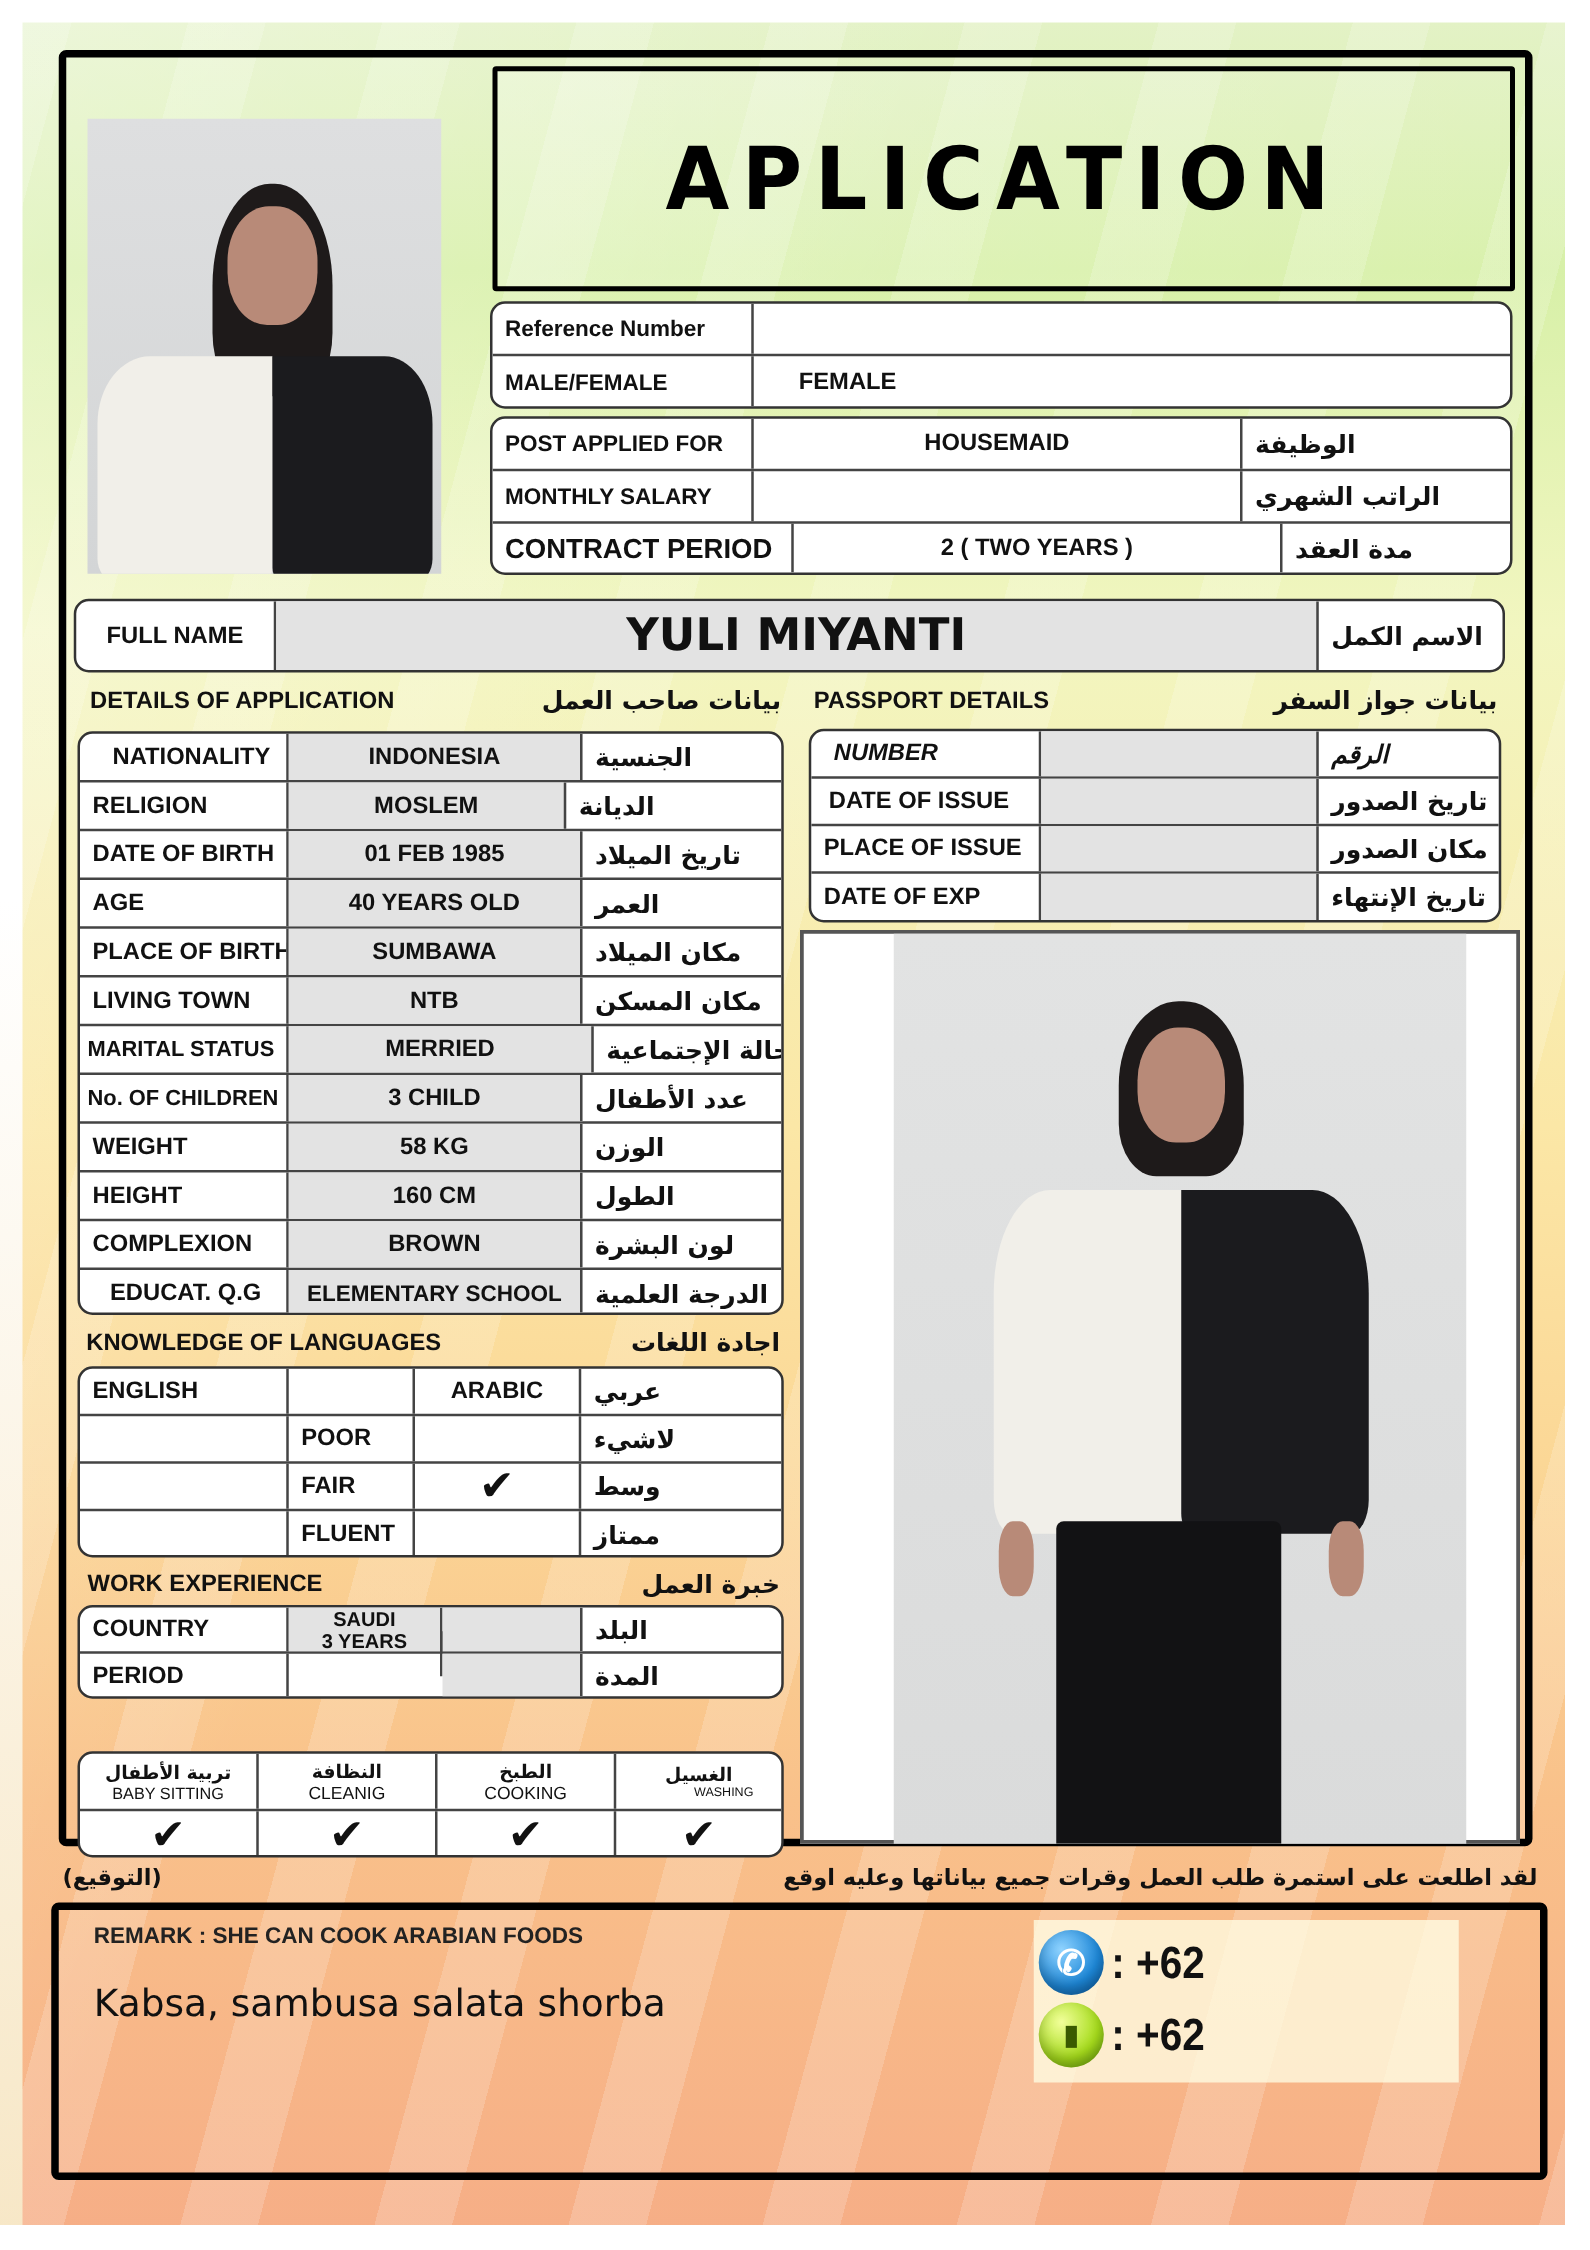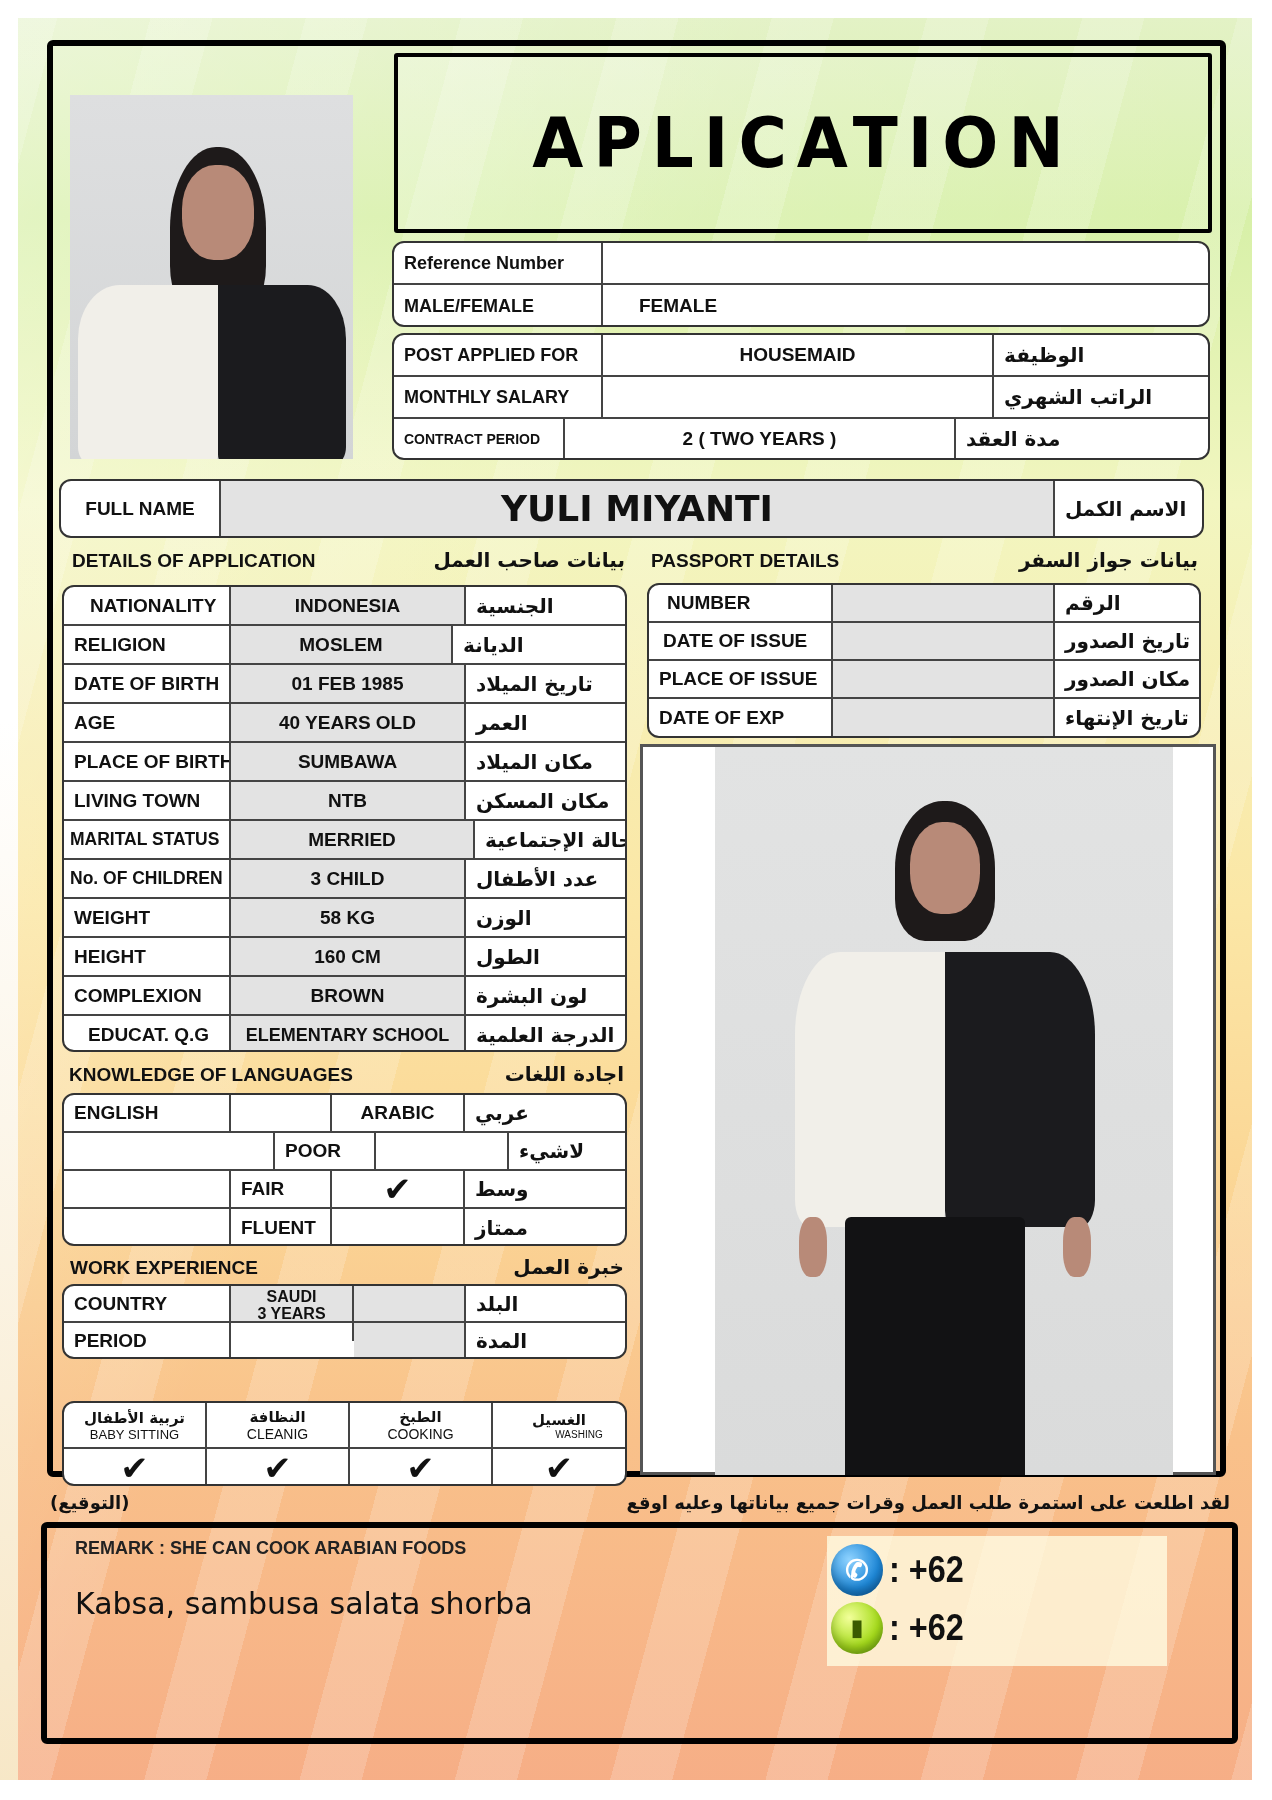--- a/index.html
+++ b/index.html
@@ -149,21 +149,21 @@
     <div class="cell" style="width:209px;font-size:18px;">POST APPLIED FOR</div>
     <div class="cell c-center" style="width:391px;">HOUSEMAID</div>
     <div class="cell c-right" style="flex:1;">الوظيفة</div>
   </div>
   <div class="row" style="height:42px;">
     <div class="cell" style="width:209px;font-size:18px;">MONTHLY SALARY</div>
     <div class="cell c-center" style="width:391px;"></div>
     <div class="cell c-right" style="flex:1;">الراتب الشهري</div>
   </div>
   <div class="row" style="height:39px;">
-    <div class="cell" style="width:171px;font-size:14px;">CONTRACT PERIOD</div>
+    <div class="cell" style="width:241px;font-size:22px;">CONTRACT PERIOD</div>
     <div class="cell c-center" style="width:391px;">2 ( TWO YEARS )</div>
     <div class="cell c-right" style="flex:1;">مدة العقد</div>
   </div>
 </div>
 
 <div class="fullname-box">
   <div class="cell" style="width:160px;justify-content:center;font-size:19px;">FULL NAME</div>
   <div class="cell grey c-center" style="width:834px;font-family:'DejaVu Sans',sans-serif;font-size:36px;font-weight:bold;">YULI MIYANTI</div>
   <div class="cell c-right" style="flex:1;">الاسم الكمل</div>
 </div>
@@ -231,21 +231,21 @@
       <div class="cell c-right" style="flex:1;">لون البشرة</div>
     </div>
   <div class="row" style="height:38px;">
       <div class="cell" style="width:167px;padding-left:24px;">EDUCAT. Q.G</div>
       <div class="cell grey c-center" style="width:235px;font-size:18px;padding:0 4px;">ELEMENTARY SCHOOL</div>
       <div class="cell c-right" style="flex:1;">الدرجة العلمية</div>
     </div>
 </div>
 
 <div class="tbl" style="left:647px;top:583px;width:554px;height:155px;">
-  <div class="row" style="height:38px;">
+  <div class="row" style="height:38px;font-style:italic;">
       <div class="cell" style="width:184px;padding-left:18px;">NUMBER</div>
       <div class="cell grey" style="width:222px;"></div>
       <div class="cell c-right" style="flex:1;">الرقم</div>
     </div>
   <div class="row" style="height:38px;">
       <div class="cell" style="width:184px;padding-left:14px;">DATE OF ISSUE</div>
       <div class="cell grey" style="width:222px;"></div>
       <div class="cell c-right" style="flex:1;">تاريخ الصدور</div>
     </div>
   <div class="row" style="height:38px;">
@@ -277,21 +277,21 @@
 <div class="section-label" style="left:69px;top:1064px;">KNOWLEDGE OF LANGUAGES</div>
 <div class="section-ar" style="left:430px;top:1062px;width:194px;text-align:right;">اجادة اللغات</div>
 
 <div class="tbl" style="left:62px;top:1093px;width:565px;height:153px;">
   <div class="row" style="height:38px;">
     <div class="cell" style="width:167px;">ENGLISH</div>
     <div class="cell" style="width:101px;"></div>
     <div class="cell c-center" style="width:133px;">ARABIC</div>
     <div class="cell c-right" style="flex:1;">عربي</div>
   </div>
-  <div class="row" style="height:38px;padding-left:44px;">
+  <div class="row" style="height:38px;">
     <div class="cell c-center check" style="width:167px;"></div>
     <div class="cell" style="width:101px;">POOR</div>
     <div class="cell c-center check" style="width:133px;"></div>
     <div class="cell c-right" style="flex:1;">لاشيء</div>
   </div>
   <div class="row" style="height:38px;">
     <div class="cell c-center check" style="width:167px;"></div>
     <div class="cell" style="width:101px;">FAIR</div>
     <div class="cell c-center check" style="width:133px;">✔</div>
     <div class="cell c-right" style="flex:1;">وسط</div>

